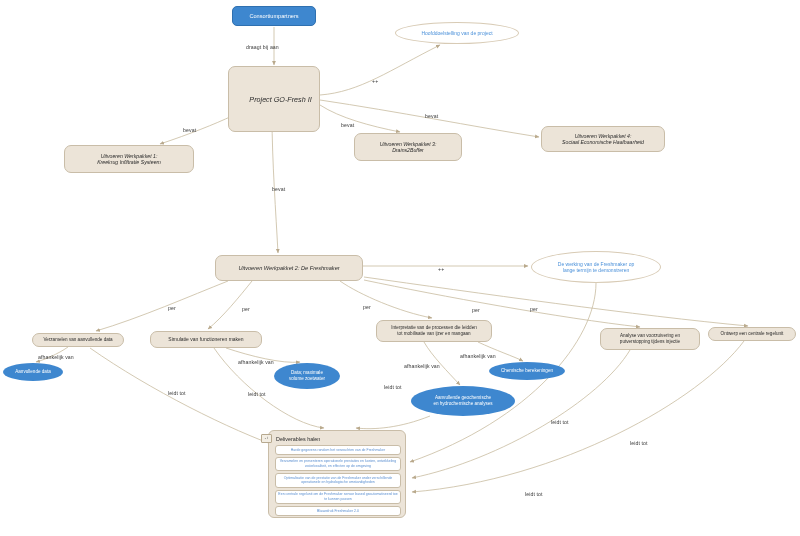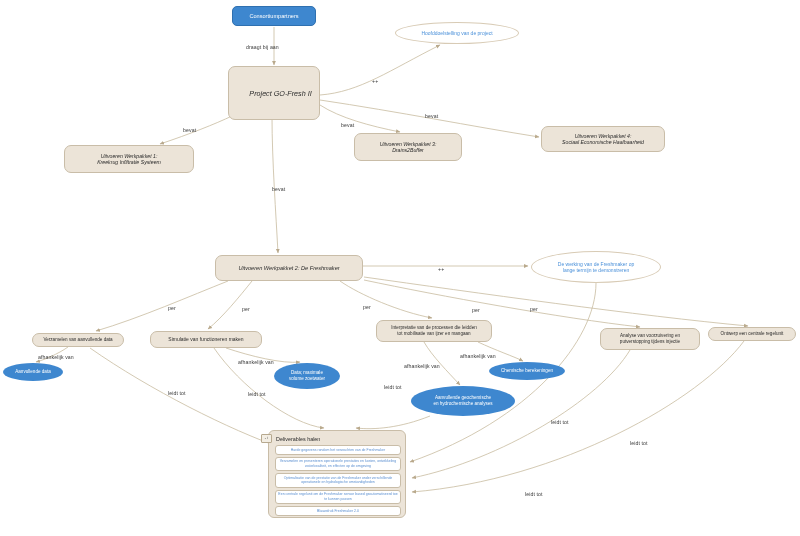--- a/index.html
+++ b/index.html
@@ -172,21 +172,21 @@
 
       <path d="M630,350 C600,400 500,460 412,478"></path>
 
       <path d="M744,341 C700,400 560,480 412,492"></path>
     </g>
   </svg>
 
   <div id="node-layer">
       <div class="node bluebox" style="left: 232px; top: 6px; width: 84px; height: 20px; font-size: 5.6px;">Consortiumpartners</div>
       <div class="node ellipse-outline" style="left: 395px; top: 22px; width: 124px; height: 22px; font-size: 5px;">Hoofddoelstelling van de project</div>
-      <div class="node box italic" style="left: 228px; top: 66px; width: 92px; height: 54px; font-size: 7.2px; padding-left: 13px;">Project GO-Fresh II</div>
+      <div class="node box italic" style="left: 228px; top: 66px; width: 92px; height: 66px; font-size: 7.2px; padding-left: 13px;">Project GO-Fresh II</div>
       <div class="node box italic" style="left: 64px; top: 145px; width: 130px; height: 28px; font-size: 5.2px;">Uitvoeren Werkpakket 1:<br>Kreekrug Infiltratie Systeem</div>
       <div class="node box italic" style="left: 354px; top: 133px; width: 108px; height: 28px; font-size: 5.2px;">Uitvoeren Werkpakket 3:<br>Drains2Buffer</div>
       <div class="node box italic" style="left: 541px; top: 126px; width: 124px; height: 26px; font-size: 5.2px;">Uitvoeren Werkpakket 4:<br>Sociaal Economische Haalbaarheid</div>
       <div class="node box italic" style="left: 215px; top: 255px; width: 148px; height: 26px; font-size: 5.6px;">Uitvoeren Werkpakket 2: De Freshmaker</div>
       <div class="node ellipse-outline" style="left: 531px; top: 251px; width: 130px; height: 32px; font-size: 5px;">De werking van de Freshmaker op<br>lange termijn te demonstreren</div>
       <div class="node box" style="left: 32px; top: 333px; width: 92px; height: 14px; font-size: 4.6px;">Verzamelen van aanvullende data</div>
       <div class="node ellipse-blue" style="left: 3px; top: 363px; width: 60px; height: 18px; font-size: 4.6px;">Aanvullende data</div>
       <div class="node box" style="left: 150px; top: 331px; width: 112px; height: 17px; font-size: 5px;">Simulatie van functioneren maken</div>
       <div class="node ellipse-blue" style="left: 274px; top: 363px; width: 66px; height: 26px; font-size: 4.6px;">Data; maximale<br>volume zoetwater</div>
       <div class="node box" style="left: 376px; top: 320px; width: 116px; height: 22px; font-size: 4.6px;">Interpretatie van de processen die leidden<br>tot mobilisatie van ijzer en mangaan</div>

